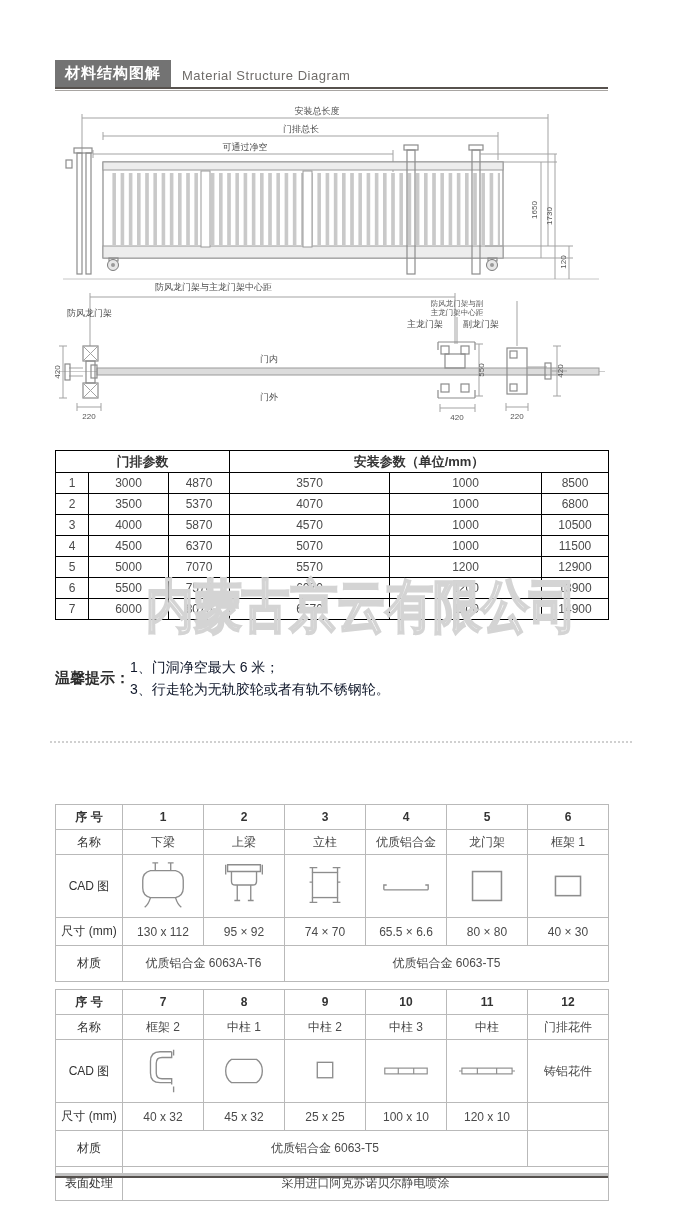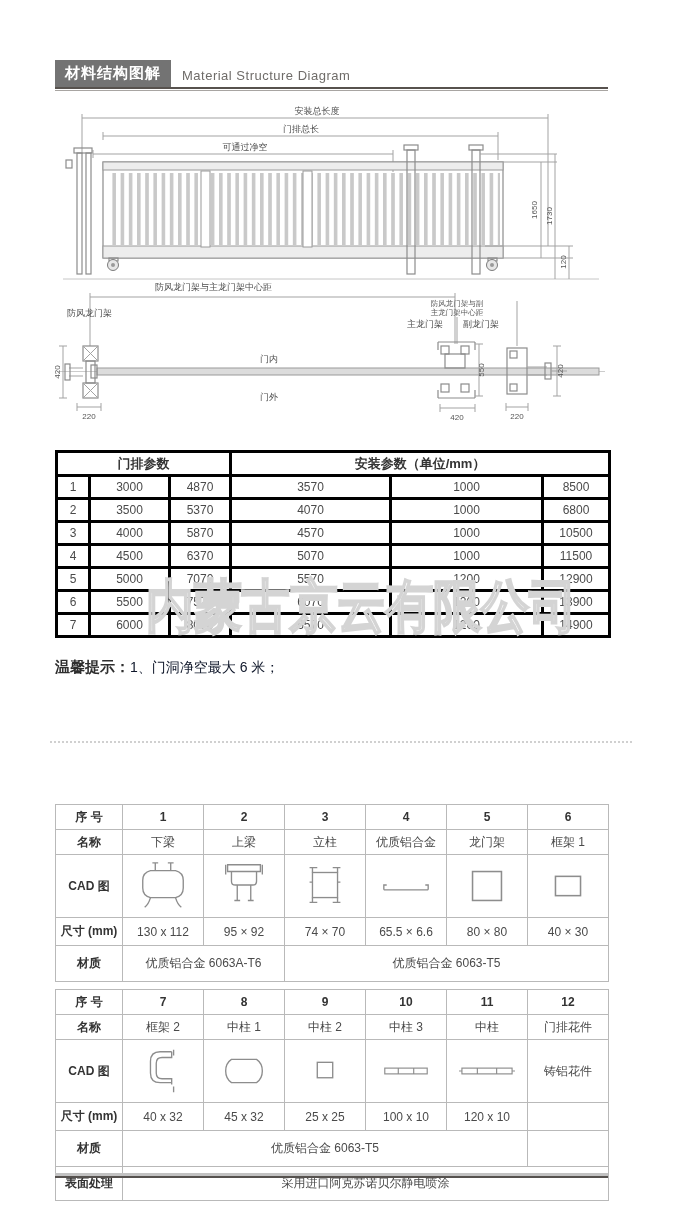--- a/index.html
+++ b/index.html
@@ -17,41 +17,41 @@
   .diagram{position:absolute;left:55px;top:96px;width:552px;height:346px;}
   .diagram svg{display:block;}
   .dln{stroke:#a3a3a3;stroke-width:1;fill:none;}
   .dst{stroke:#8c8c8c;stroke-width:1.2;fill:none;}
   .dtx{font-size:9px;fill:#4d4d4d;}
   .dts{font-size:7.5px;fill:#555;}
   .dtd{font-size:8px;fill:#555;}
 
   
   .params-table{position:absolute;left:55px;top:450px;width:553px;border-collapse:collapse;table-layout:fixed;}
-  .params-table td{border:3px solid #000000;text-align:center;font-size:12px;color:#4a4a4a;height:20px;padding:0 2px;white-space:nowrap;overflow:hidden;}
+  .params-table td{border:1px solid #000000;text-align:center;font-size:12px;color:#4a4a4a;height:20px;padding:0 2px;white-space:nowrap;overflow:hidden;}
   .params-table tr.gh td{font-weight:bold;color:#333;height:21px;font-size:13px;}
   .params-table tr.ch td{height:25px;color:#3b3b3b;font-size:11.5px;}
 
   .watermark{position:absolute;left:146px;top:578px;font-size:57px;font-weight:bold;line-height:1;
     transform:scaleX(.84);transform-origin:left top;color:transparent;
     -webkit-text-stroke:2px #d4d4d4;white-space:nowrap;pointer-events:none;z-index:5;}
 
   
   .tips{position:absolute;left:55px;top:656px;display:flex;align-items:center;}
   .tips-label{font-weight:bold;color:#2e2e2e;font-size:15px;line-height:22px;}
   .tips-lines{font-size:14px;color:#0f172a;line-height:22px;}
 
   .divider{position:absolute;left:50px;top:741px;width:582px;border-top:2px dotted #d0d0d0;}
 
   
   .parts-table{position:absolute;left:55px;width:553px;border-collapse:collapse;table-layout:fixed;margin-top:39px;}
   #parts1{top:765px;}
   #parts2{top:950px;}
   .parts-table td{border:1px solid #b9b9b9;text-align:center;font-size:12px;color:#4a4a4a;padding:0 2px;}
-  .parts-table td.pl{font-weight:bold;color:#333;}
+  .parts-table td.pl{font-weight:normal;color:#333;}
   .parts-table tr.r-idx td{height:24px;font-weight:bold;color:#333;}
   .parts-table tr.r-idx td.pl{font-weight:bold;}
   .parts-table tr.r-name td{height:24px;}
   .parts-table tr.r-cad td{height:62px;}
   .parts-table tr.r-size td{height:27px;}
   .parts-table tr.r-mat td{height:35px;}
   .parts-table tr.r-surf td{height:33px;}
   .cad{display:block;margin:0 auto;}
 
   .bottombar{position:absolute;left:55px;top:1173px;width:553px;height:3px;background:#c2c2c2;border-bottom:2px solid #55514e;}
@@ -258,20 +258,21 @@
     </tr>
   </tbody>
     </table>
 
   <div class="watermark">内蒙古京云有限公司</div>
 
   <div class="tips">
     <span class="tips-label">温馨提示：</span>
     <div class="tips-lines">
       <div>1、门洞净空最大 6 米；</div>
+      <div>3、行走轮为无轨胶轮或者有轨不锈钢轮。</div>
     </div>
   </div>
 
   <div class="divider"></div>
 
   <table class="parts-table" id="parts1">
     <colgroup>
         <col style="width:67px">
         <col style="width:81px">
         <col style="width:81px">

